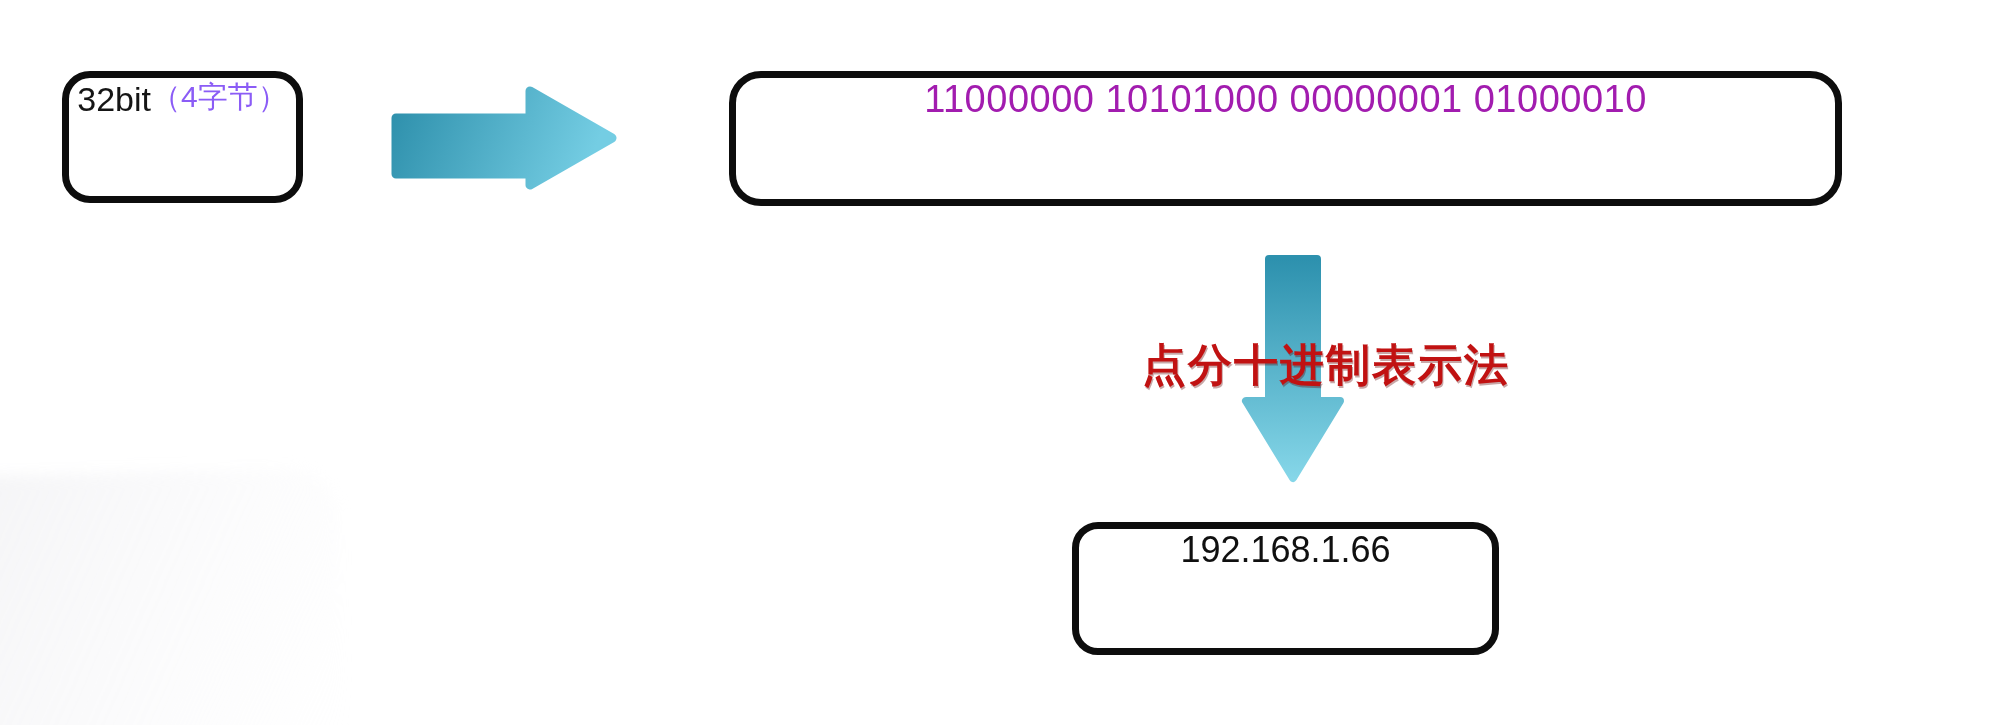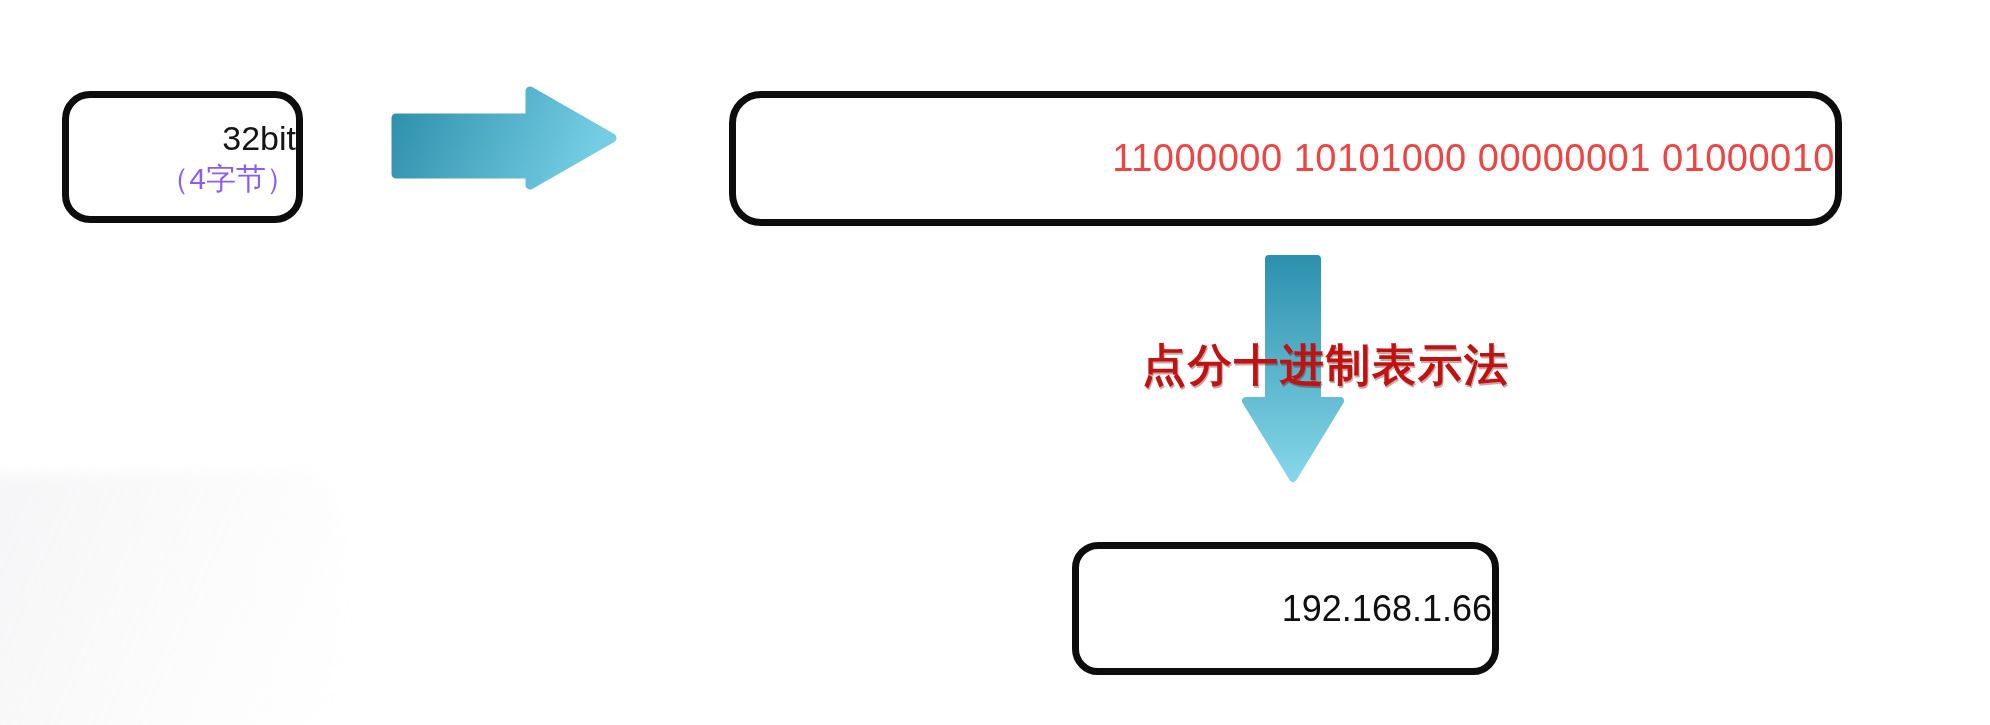--- a/index.html
+++ b/index.html
@@ -13,34 +13,32 @@
     color: #111111;
   }
 
   
   .node {
     position: absolute;
     border: 7px solid #0d0d0d;
     border-radius: 28px;
     background: #ffffff;
     display: flex;
-    flex-direction: column;
-    align-items: flex-end;
+    align-items: flex-start;
     justify-content: center;
     text-align: center;
     box-sizing: border-box;
-    margin-top: 20px;
   }
   .node-source { left: 62px;  top: 71px;  width: 241px;  height: 132px; }
   .node-binary { left: 729px; top: 71px;  width: 1113px; height: 135px; border-radius: 32px; }
   .node-decimal{ left: 1072px;top: 522px; width: 427px;  height: 133px; border-radius: 26px; }
 
   .node-source .line1 { font-size: 34px; line-height: 1.25; color: #151515; }
   .node-source .line2 { font-size: 30px; line-height: 1.25; color: #8b5cf6; }
-  .node-binary .value { font-size: 38px; letter-spacing: 0.5px; color: #ef4444; }
+  .node-binary .value { font-size: 38px; letter-spacing: 0.5px; color: #a21caf; }
   .node-decimal .value{ font-size: 36px; color: #101010; }
 
   .arrow { position: absolute; }
   .arrow-right { left: 388px; top: 82px; width: 232px; height: 112px; }
   .arrow-down  { left: 1240px; top: 254px; width: 106px; height: 232px; }
 
   .conversion-label {
     position: absolute;
     left: 1118px;
     top: 338px;

